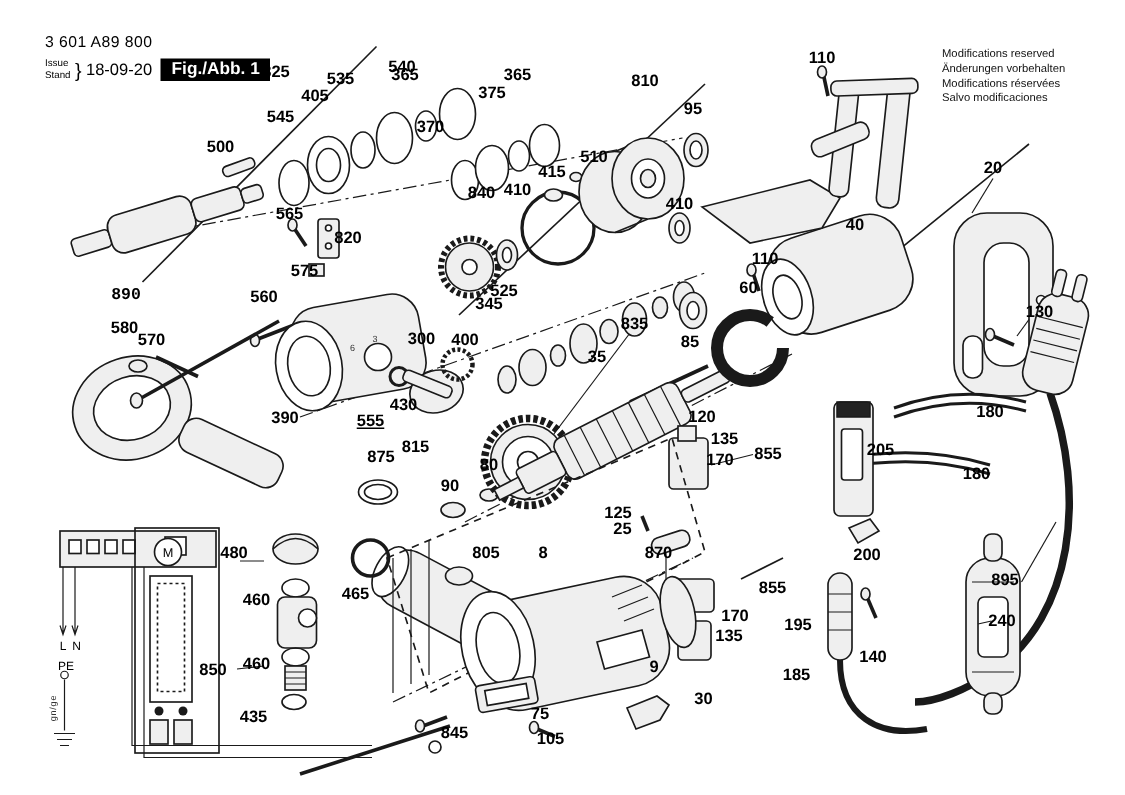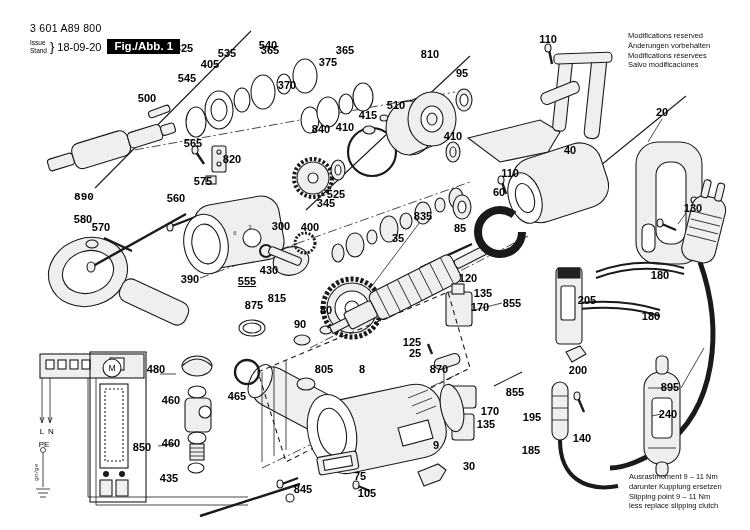--- a/index.html
+++ b/index.html
@@ -323,26 +323,20 @@
     <span class="fig-badge">Fig./Abb. 1</span>
   </div>
 
   <div class="notice notice-top">
     <div>Modifications reserved</div>
     <div>Änderungen vorbehalten</div>
     <div>Modifications réservées</div>
     <div>Salvo modificaciones</div>
   </div>
 
-  <div class="notice notice-bottom">
-    <div>Ausrastmoment 9 – 11 Nm</div>
-    <div>darunter Kupplung ersetzen</div>
-    <div>Slipping point 9 – 11 Nm</div>
-    <div>less replace slipping clutch</div>
-  </div>
 
   <span class="schc sch-m" style="left:112px;top:368px;">M</span>
   <span class="schc" style="left:42px;top:431px;">L</span>
   <span class="schc" style="left:51px;top:431px;">N</span>
   <span class="schc" style="left:44px;top:444px;">PE</span>
   <span class="sch-wire" style="position:absolute;left:36px;top:472px;">gn/ge</span>
 
   <div id="labels">
       <span class="part-label" style="left: 147px; top: 98px;">500</span>
       <span class="part-label" style="left: 184px; top: 48px;">825</span>

